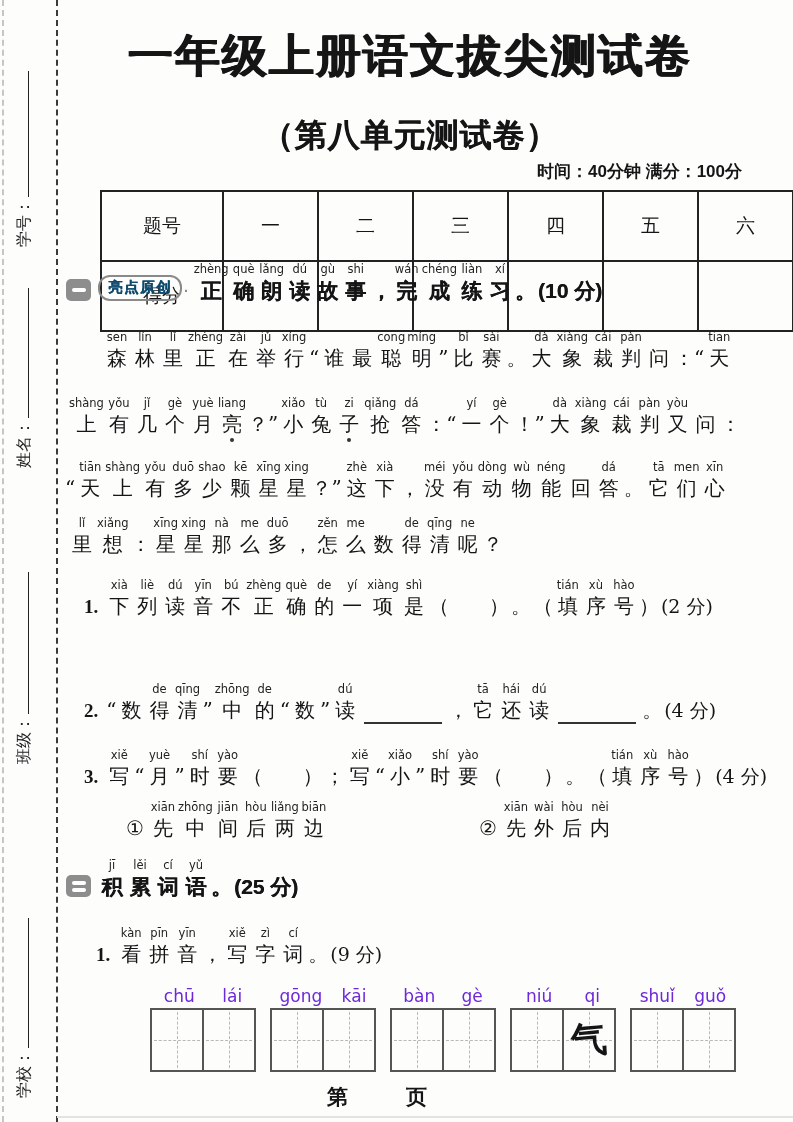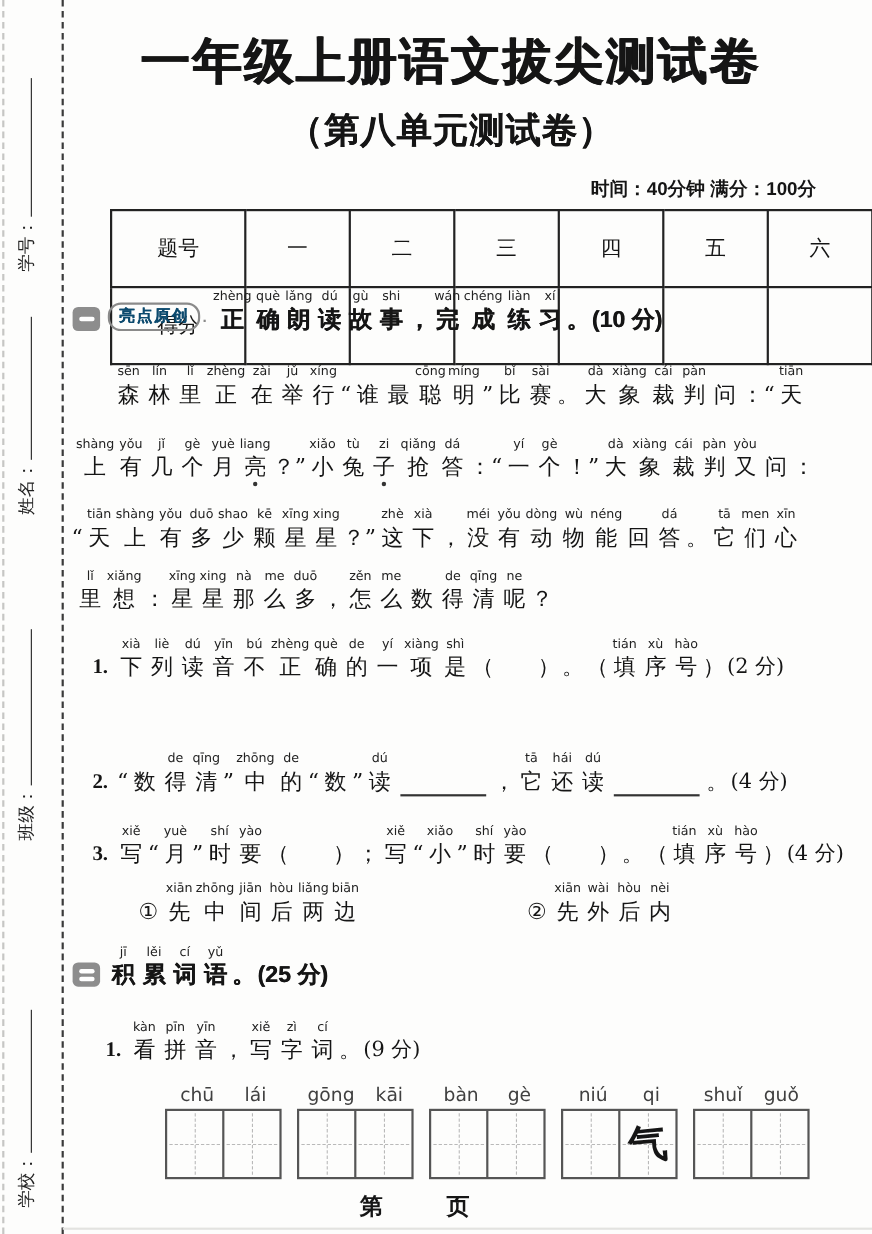--- a/index.html
+++ b/index.html
@@ -17,21 +17,21 @@
   .side{
     position:absolute;left:14px;transform:rotate(-90deg);transform-origin:top left;
     display:flex;align-items:baseline;font-size:16px;color:#222;white-space:nowrap;
   }
   .side .side-ul{display:inline-block;flex:1;border-bottom:1.5px solid #222;height:14px;margin-left:2px;}
 
   
   .title{position:absolute;top:26px;left:57px;width:706px;text-align:center;
     font-size:45px;font-weight:900;letter-spacing:2px;
     text-shadow:.7px 0 0 currentColor,-.7px 0 0 currentColor;}
-  .subtitle{position:absolute;top:97px;left:57px;width:706px;text-align:center;
+  .subtitle{position:absolute;top:114px;left:57px;width:706px;text-align:center;
     font-size:32px;font-weight:800;letter-spacing:1px;
     text-shadow:.4px 0 0 currentColor;}
   .info{position:absolute;top:160px;left:100px;width:642px;text-align:right;
     font-size:17px;font-weight:700;}
 
   
   .score-table{position:absolute;top:190px;left:100px;width:642px;border-collapse:collapse;table-layout:fixed;}
   .score-table td{border:2px solid #222;height:36px;text-align:center;font-size:19px;padding:16px;}
 
   
@@ -62,21 +62,21 @@
     color:#0c4a6e;font-weight:700;font-size:14.5px;letter-spacing:1.5px;flex:none;
     text-shadow:.4px 0 0 currentColor;font-family:Liberation Serif, serif;}
   .badge-dot{color:#8a8a8a;font-weight:900;margin:0 4px 5px 0;font-size:14px;flex:none;}
 
   
   .opts{position:absolute;display:flex;gap:52px;font-size:19px;
     font-family:"DejaVu Serif","Liberation Serif",serif;}
 
   
   .grid-group{position:absolute;width:106px;}
-  .grid-py{display:flex;justify-content:space-around;font-size:17px;color:#404040;height:22px;
+  .grid-py{display:flex;justify-content:space-around;font-size:17px;color:#6d28d9;height:22px;
     font-family:"DejaVu Sans",sans-serif;}
   .grid-boxes{display:flex;border:2px solid #555;}
   .grid-cell{position:relative;width:51px;height:60px;border-right:2px solid #555;
     display:flex;align-items:center;justify-content:center;}
   .grid-cell:last-child{border-right:none;}
   .grid-cell::before{content:"";position:absolute;left:50%;top:2px;bottom:2px;width:0;
     border-left:1.5px dashed #b9b9b9;}
   .grid-cell::after{content:"";position:absolute;top:50%;left:2px;right:2px;height:0;
     border-top:1.5px dashed #b9b9b9;}
   .hand{position:relative;z-index:1;font-size:36px;font-weight:700;

